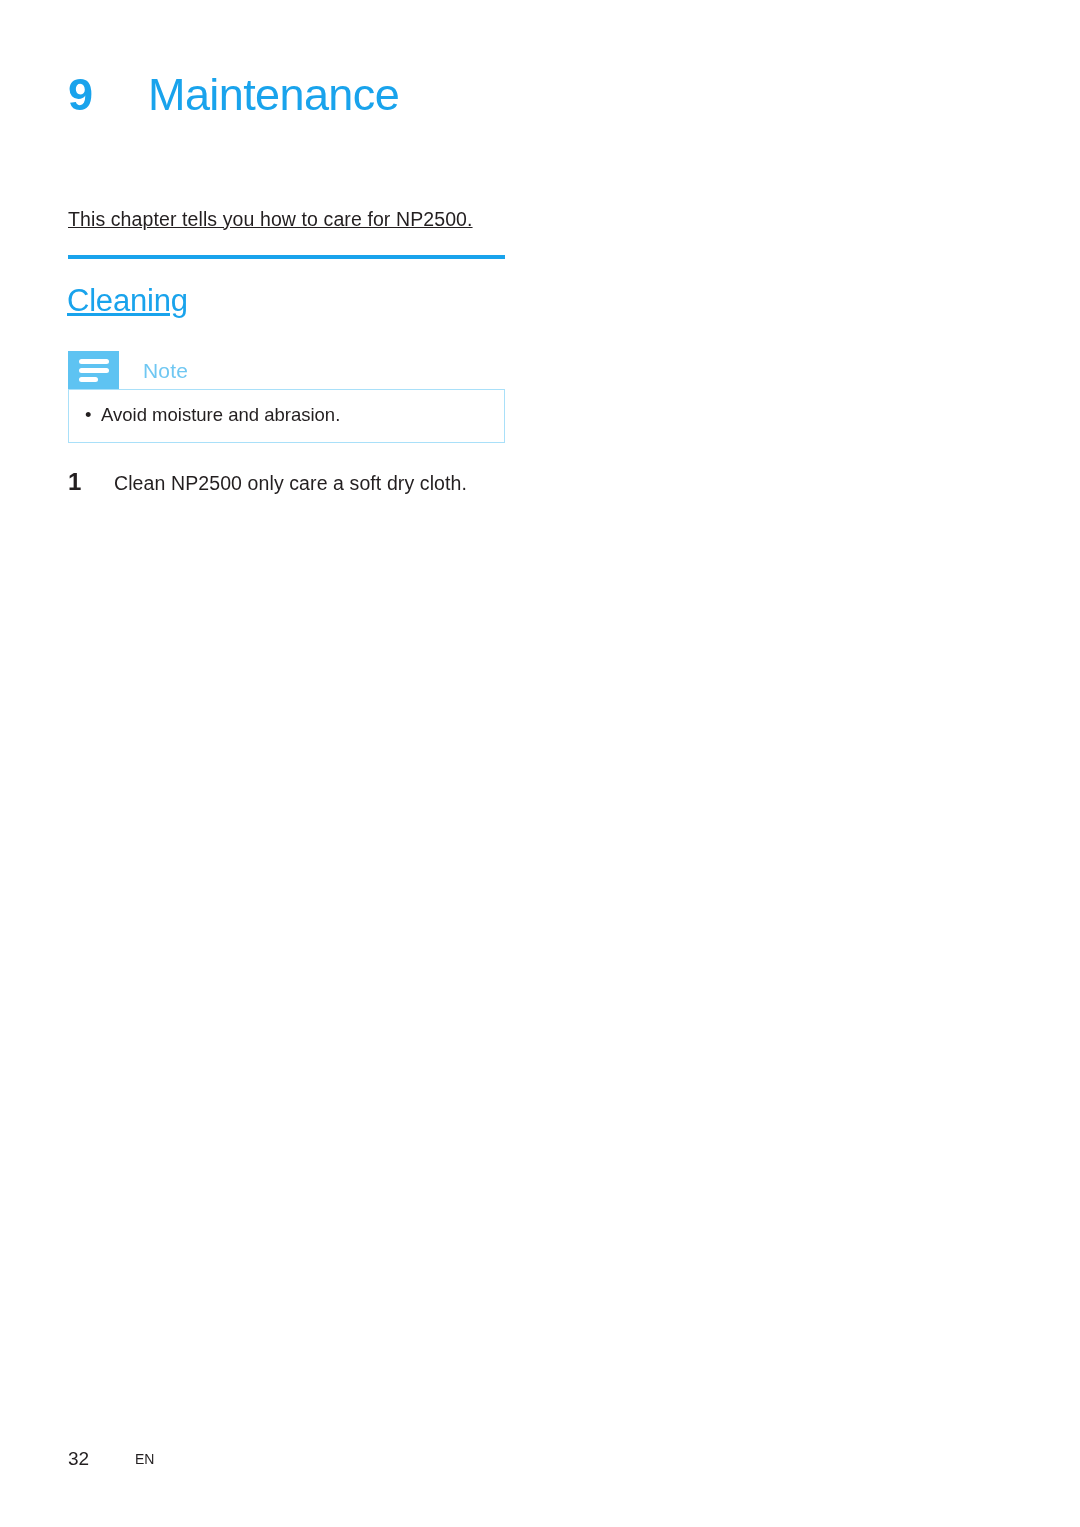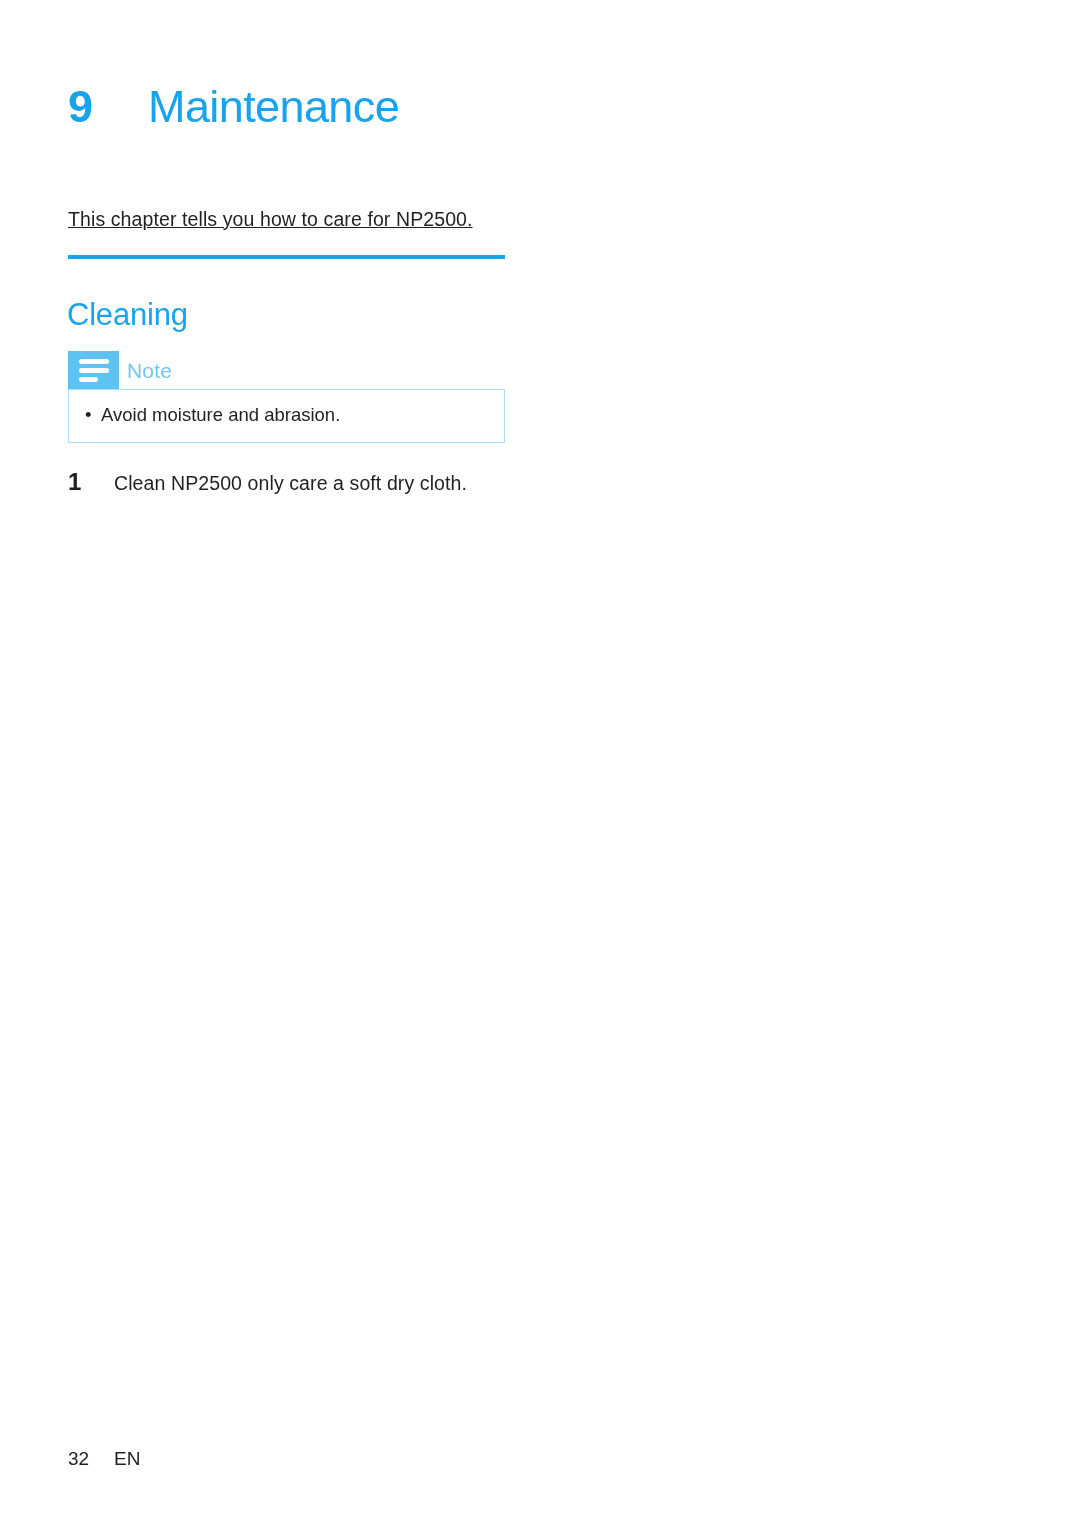--- a/index.html
+++ b/index.html
@@ -35,21 +35,20 @@
     font-weight: 700;
     line-height: 1;
     width: 80px;
     letter-spacing: -0.5px;
   }
   .chapter-title {
     font-size: 45px;
     font-weight: 400;
     line-height: 1;
     letter-spacing: -0.6px;
-    margin-top: 12px;
   }
 
   
   .intro-text {
     position: absolute;
     left: 68px;
     top: 185px;
     width: 470px;
     font-size: 19.5px;
     line-height: 1.45;
@@ -63,26 +62,27 @@
     position: absolute;
     left: 68px;
     top: 255px;
     width: 437px;
     height: 4px;
     background: #19A3EC;
   }
   .section-title {
     position: absolute;
     left: 67px;
-    top: 270px;
+    top: 256px;
     font-size: 31px;
     font-weight: 400;
     color: #19A3EC;
     letter-spacing: -0.2px;
     line-height: 1.2;
+    text-decoration: underline;
   }
 
   
   .note-box {
     position: absolute;
     left: 68px;
     top: 351px;
     width: 437px;
   }
   .note-header {
@@ -104,21 +104,21 @@
   .note-icon .bar {
     height: 5px;
     background: #ffffff;
     border-radius: 2.5px;
   }
   .note-icon .bar.b1 { width: 30px; }
   .note-icon .bar.b2 { width: 30px; }
   .note-icon .bar.b3 { width: 19px; margin-right: 11px; }
 
   .note-label {
-    margin-left: 8px;
+    margin-left: 24px;
     font-size: 21px;
     color: #6FC7F2;
     line-height: 1;
     letter-spacing: 0.2px;
   }
   .note-body {
     border: 1.5px solid #A9E0F9;
     border-top: 1.5px solid #A9E0F9;
     min-height: 52px;
     box-sizing: border-box;
@@ -165,28 +165,29 @@
   }
 
   
   .footer {
     position: absolute;
     left: 68px;
     top: 1448px;
     display: flex;
     align-items: center;
     color: #231f20;
+    gap: 21px;
   }
   .footer-page {
     font-size: 19px;
     width: 46px;
     flex: none;
   }
   .footer-lang {
-    font-size: 19px;
+    font-size: 14px;
   }
 </style>
 </head>
 <body>
 
 <div class="page">
 
   <div class="chapter-head">
     <span class="chapter-number">9</span>
     <span class="chapter-title">Maintenance</span>

